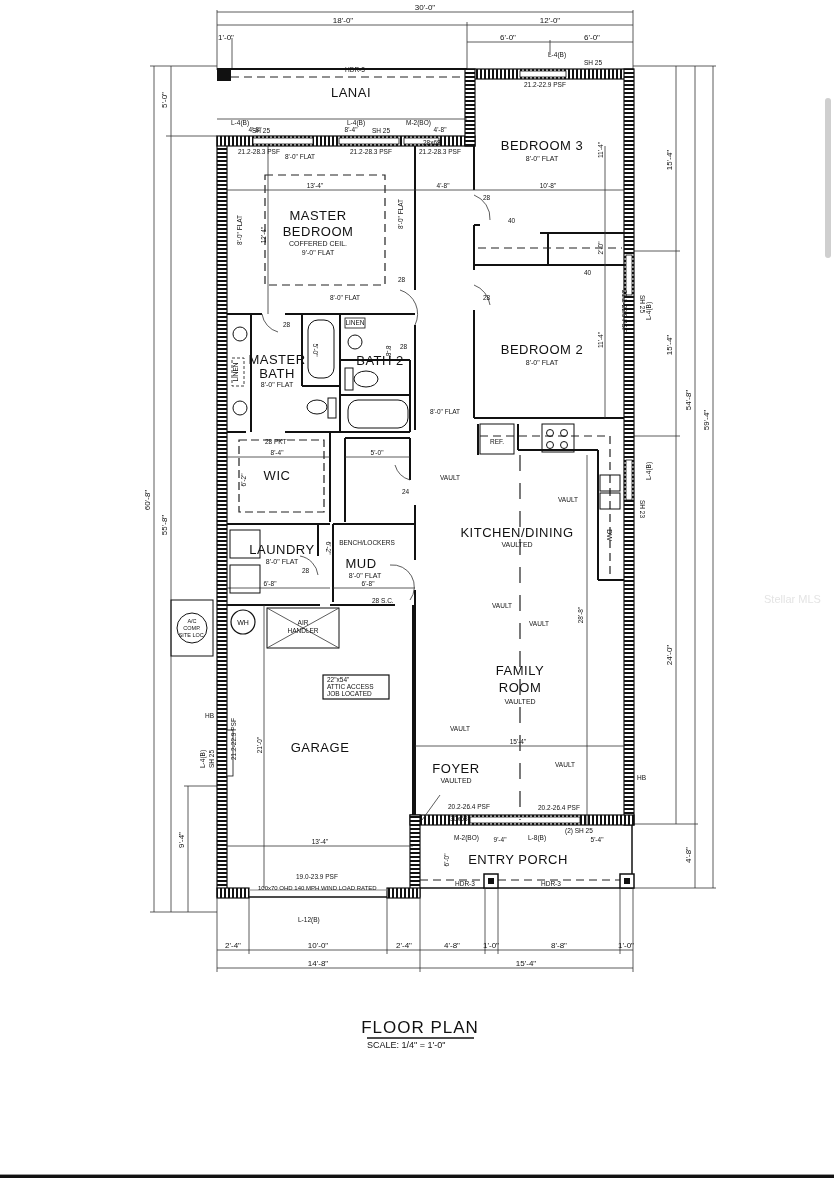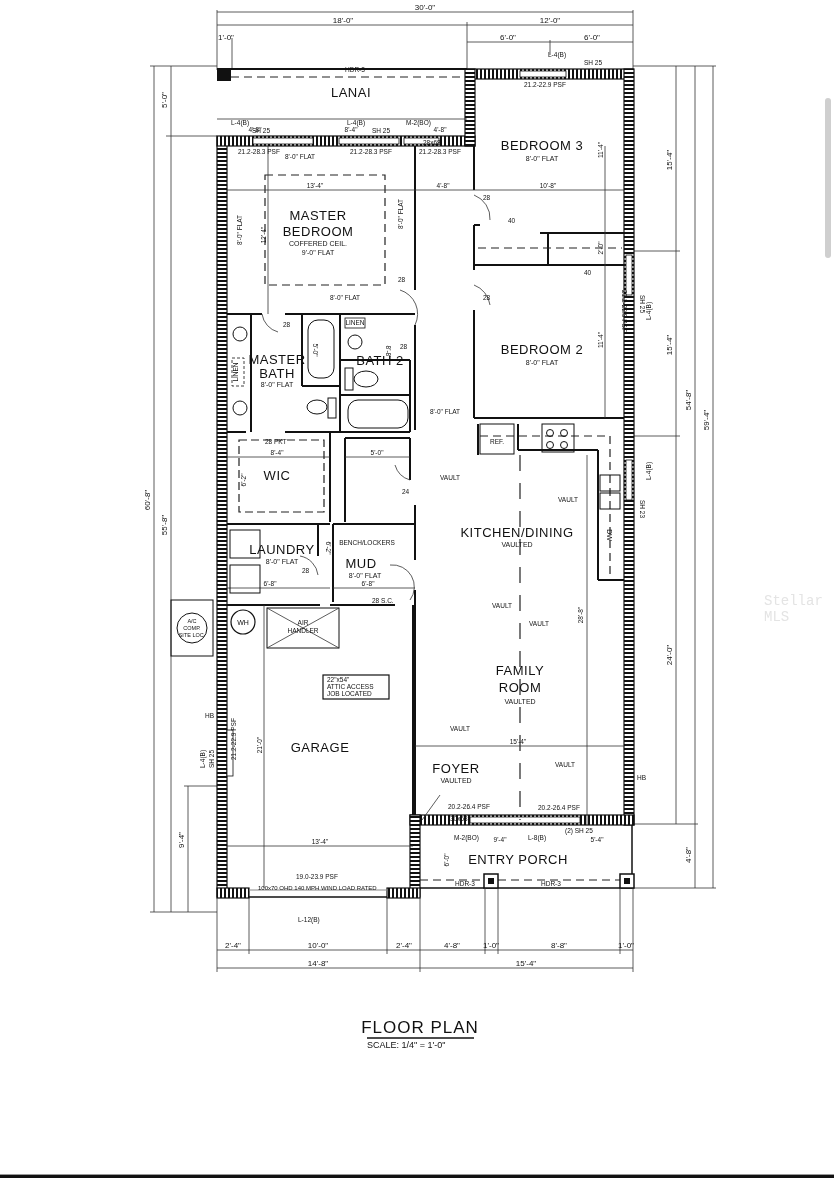--- a/index.html
+++ b/index.html
@@ -9,21 +9,21 @@
   .sub { font-family: "Liberation Sans", sans-serif; fill: #111; font-size: 7px; }
   .dim { font-family: "Liberation Sans", sans-serif; fill: #111; font-size: 8px; }
   .note { font-family: "Liberation Sans", sans-serif; fill: #111; font-size: 6.5px; }
   .w { stroke: #111; stroke-width: 2; fill: none; }
   .thin { stroke: #333; stroke-width: 0.8; fill: none; }
   .dash { stroke: #222; stroke-width: 1.2; fill: none; stroke-dasharray: 8 5; }
   .ext { fill: url(#hatch); stroke: #111; stroke-width: 1.2; }
   .title { font-family: "Liberation Sans", sans-serif; fill: #111; font-size: 17px; letter-spacing: 1px; }
   .scale { font-family: "Liberation Sans", sans-serif; fill: #111; font-size: 9px; }
   #scrollbar { position: absolute; right: 3px; top: 98px; width: 6px; height: 160px; background: #cfcfcf; border-radius: 3px; }
-  #watermark { position: absolute; left: 764px; top: 593px; font-size: 14px; color: #e4e4e4; font-family: Liberation Mono, monospace; }
+  #watermark { position: absolute; left: 764px; top: 593px; font-size: 11px; color: #e4e4e4; font-family: Liberation Sans, sans-serif; }
   #bottom-rule { position: absolute; left: 0; top: 1174px; width: 834px; height: 3px; background: #111; border-top: 1px solid #999; }
 </style>
 </head>
 <body>
 
 <svg width="834" height="1200" viewBox="0 0 834 1200">
   <defs>
     <pattern id="hatch" width="4" height="4" patternUnits="userSpaceOnUse">
       <rect width="4" height="4" fill="#fff"></rect>
       <rect width="2" height="4" fill="#111"></rect>

